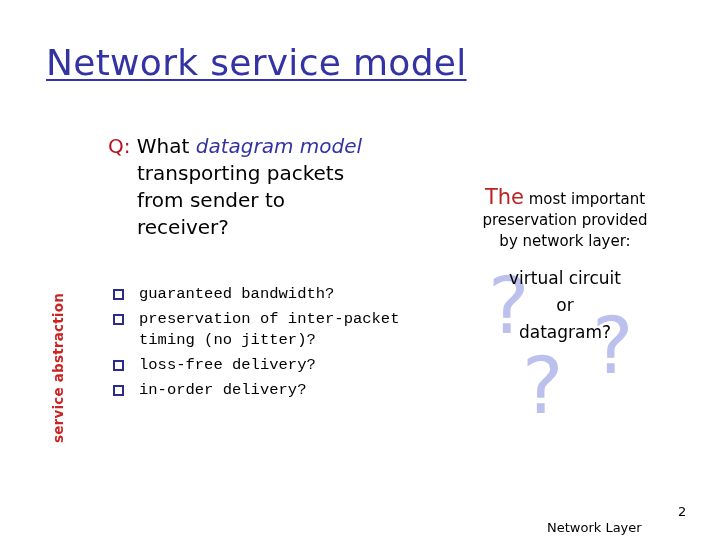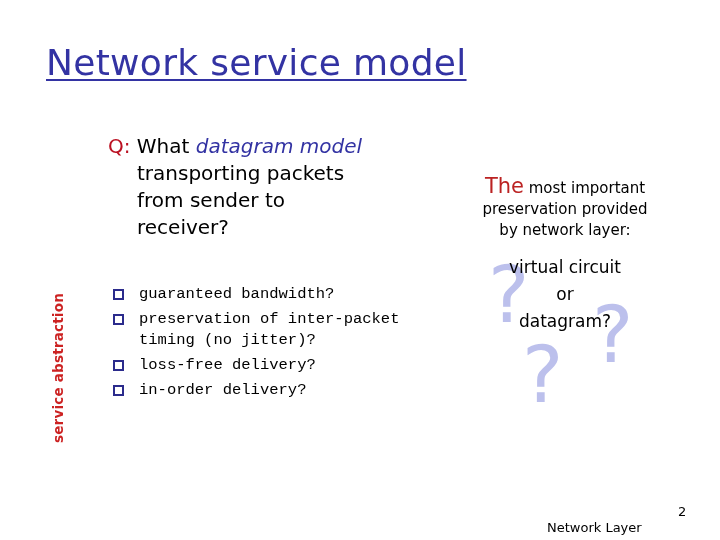--- a/index.html
+++ b/index.html
@@ -106,21 +106,21 @@
     height: 7px;
     border: 2px solid #2b2b8c;
     background: #ffffff;
     box-sizing: content-box;
   }
 
   
   #right-column {
     position: absolute;
     left: 440px;
-    top: 176px;
+    top: 187px;
     width: 250px;
   }
   #abstraction-caption {
     font-family: "DejaVu Sans", sans-serif;
     font-size: 15px;
     line-height: 21px;
     color: #000000;
     text-align: center;
   }
   #abstraction-caption .cap-the {

